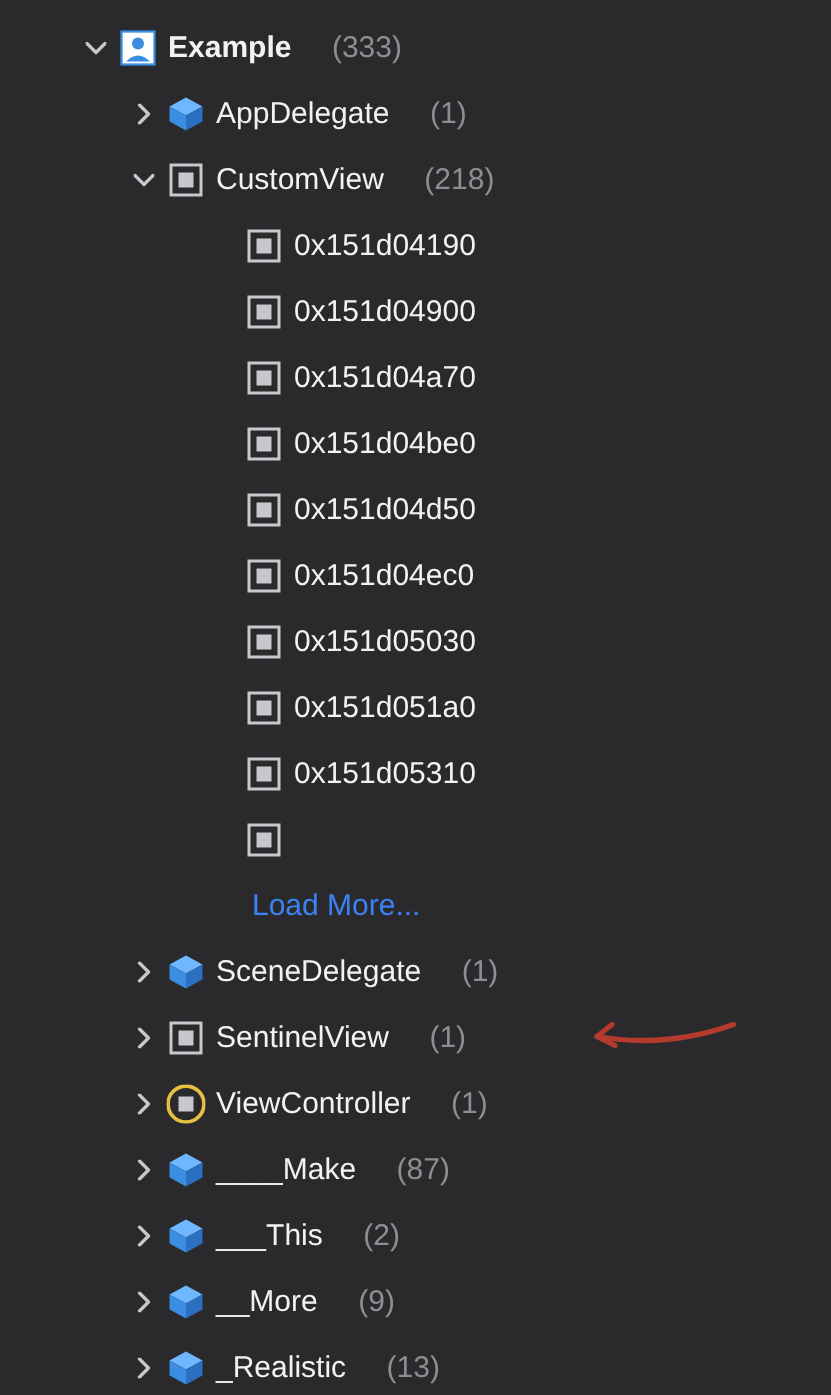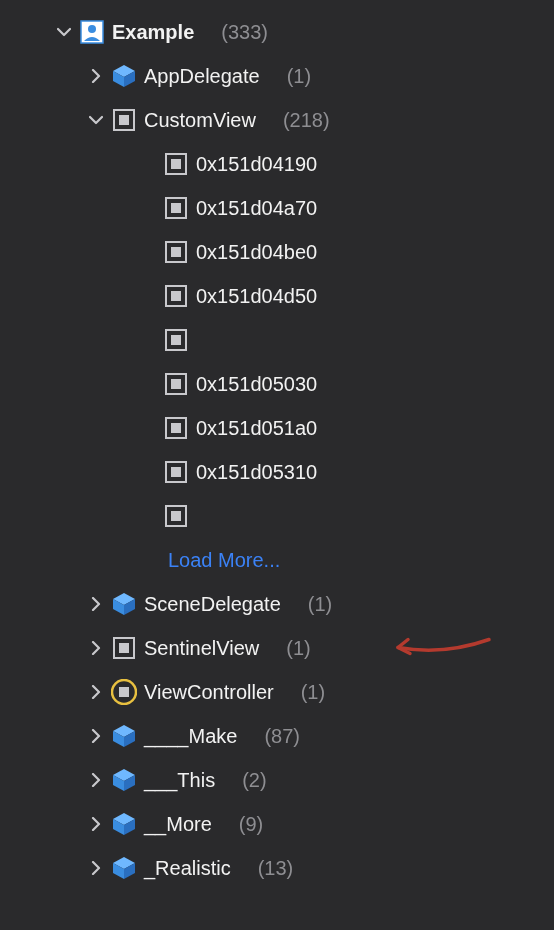--- a/index.html
+++ b/index.html
@@ -141,20 +141,29 @@
       </span>
       <span class="label">0x151d04190</span>
     </div>
     <div class="row indent-2">
       <span class="spacer"></span>
       <span class="icon">
         <svg viewBox="0 0 26 26">
           <use href="#square-box"></use>
         </svg>
       </span>
+      <span class="label">0x151d04900</span>
+    </div>
+    <div class="row indent-2">
+      <span class="spacer"></span>
+      <span class="icon">
+        <svg viewBox="0 0 26 26">
+          <use href="#square-box"></use>
+        </svg>
+      </span>
       <span class="label">0x151d04a70</span>
     </div>
     <div class="row indent-2">
       <span class="spacer"></span>
       <span class="icon">
         <svg viewBox="0 0 26 26">
           <use href="#square-box"></use>
         </svg>
       </span>
       <span class="label">0x151d04be0</span>
@@ -168,20 +177,21 @@
       </span>
       <span class="label">0x151d04d50</span>
     </div>
     <div class="row indent-2">
       <span class="spacer"></span>
       <span class="icon">
         <svg viewBox="0 0 26 26">
           <use href="#square-box"></use>
         </svg>
       </span>
+      <span class="label">0x151d04ec0</span>
     </div>
     <div class="row indent-2">
       <span class="spacer"></span>
       <span class="icon">
         <svg viewBox="0 0 26 26">
           <use href="#square-box"></use>
         </svg>
       </span>
       <span class="label">0x151d05030</span>
     </div>

